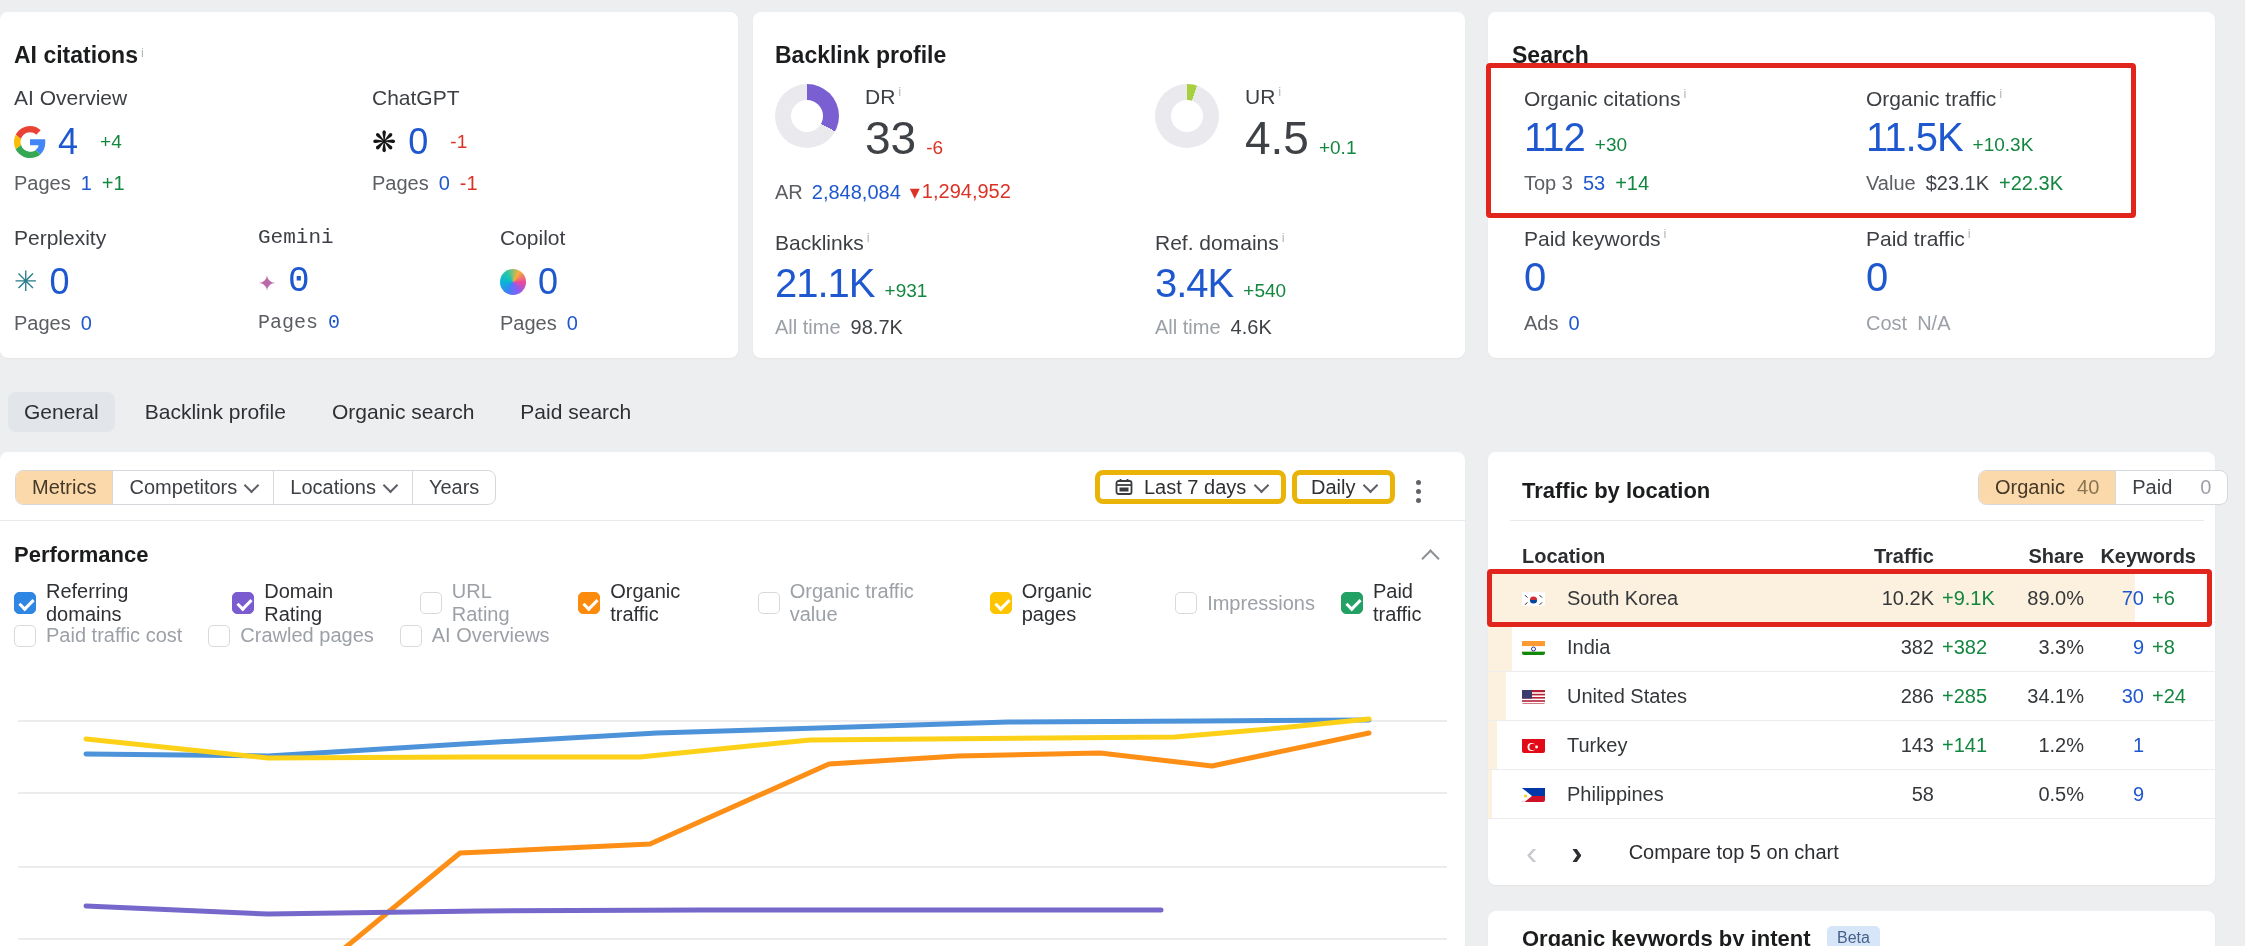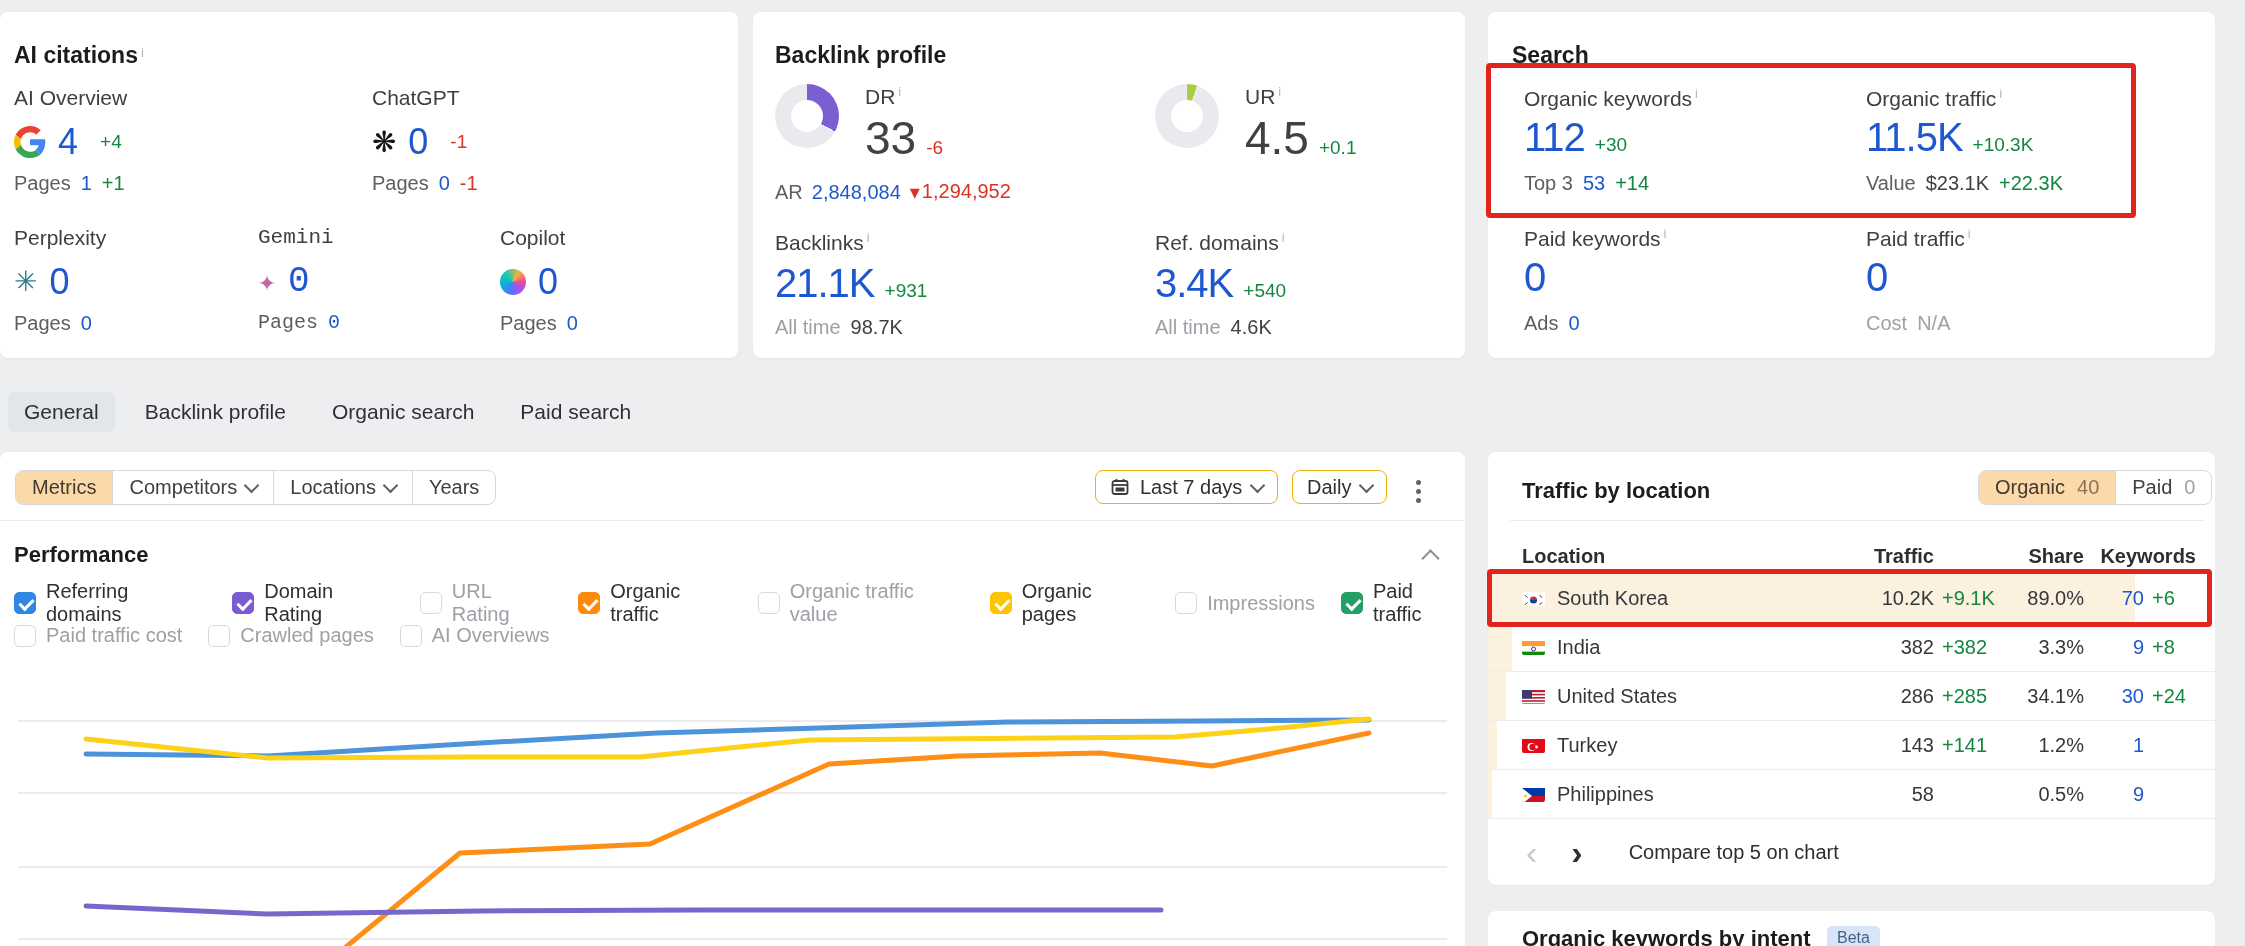--- a/index.html
+++ b/index.html
@@ -27,41 +27,41 @@
   .red-box{position:absolute;border:5px solid #e1251c;border-radius:4px;pointer-events:none;z-index:5;}
   
   .tabs{position:absolute;left:8px;top:388px;height:40px;display:flex;gap:14px;align-items:center;}
   .tab{font-size:21px;color:#2e3033;padding:0 16px;line-height:40px;border-radius:8px;cursor:pointer;margin-top:8px;}
   .tab.active{background:#e2e5e9;}
   
   .seg{position:absolute;display:flex;border:1px solid #d5d8dc;border-radius:8px;background:#fff;height:33px;align-items:stretch;overflow:hidden;}
   .seg .sg{display:flex;align-items:center;gap:9px;padding:0 16px;font-size:20px;color:#3c3f44;border-right:1px solid #d5d8dc;cursor:pointer;}
   .seg .sg:last-child{border-right:none;}
   .seg .sg.accent{background:#fbd9ab;color:#45392a;}
-  .btn{position:absolute;display:flex;align-items:center;gap:10px;border:1px solid #eab308;border-radius:8px;background:#fff;height:34px;padding:0 14px;font-size:20px;color:#2e3033;cursor:pointer;box-sizing:border-box;}
+  .btn{position:absolute;display:flex;align-items:center;gap:10px;border:5px solid #eab308;border-radius:8px;background:#fff;height:34px;padding:0 14px;font-size:20px;color:#2e3033;cursor:pointer;box-sizing:border-box;}
   .chev{width:9px;height:9px;border-right:2px solid #5c6065;border-bottom:2px solid #5c6065;transform:rotate(45deg);margin-top:-4px;}
   .chev-up{width:11px;height:11px;border-right:2px solid #8d9196;border-bottom:2px solid #8d9196;transform:rotate(-135deg);margin-top:6px;}
   .kebab{display:flex;flex-direction:column;gap:4px;cursor:pointer;padding:4px;}
   .kebab i{width:5px;height:5px;border-radius:50%;background:#606468;}
   .hr{position:absolute;left:0;right:0;height:1px;background:#e9eaec;}
   
   .cbrow{position:absolute;display:flex;gap:26px;align-items:center;}
   .cbitem{display:flex;align-items:center;gap:10px;cursor:pointer;}
   .cb{width:22px;height:22px;border-radius:5px;border:1px solid #d7d9dc;background:#fff;position:relative;box-sizing:border-box;flex:none;}
   .cb.checked::after{content:"";position:absolute;left:7px;top:3px;width:6px;height:11px;border:solid #fff;border-width:0 3px 3px 0;transform:rotate(45deg);}
   .cb-label{font-size:20px;color:#2e3033;}
   .cb-label.muted{color:#9ca1a7;}
   
   .lrow,.lhead{display:grid;grid-template-columns:1fr 80px 64px 70px 52px 44px;column-gap:8px;align-items:center;padding:0 19px 0 34px;}
   .lhead{height:36px;font-size:20px;font-weight:700;color:#2c2e31;}
   .lrow{height:48px;font-size:20px;color:#35383b;position:relative;border-top:1px solid #ededef;cursor:pointer;}
   .lrow .cell{position:relative;z-index:1;}
   .share-bar{position:absolute;left:0;top:0;bottom:0;background:#fcf0de;z-index:0;}
   .r{text-align:right;}
-  .flagname{display:flex;align-items:center;gap:12px;}
+  .flagname{display:flex;align-items:center;gap:22px;}
   .flag{width:23px;height:16px;border-radius:2px;overflow:hidden;flex:none;}
   .row-box{position:absolute;left:-1px;right:3px;top:-5px;bottom:-5px;border:5px solid #e1251c;border-radius:4px;z-index:4;pointer-events:none;display:none;}
   .lrow.hl .row-box{display:block;}
   .pagin{position:absolute;display:flex;align-items:center;gap:34px;}
   .pg{font-size:34px;line-height:30px;cursor:pointer;}
   .badge{display:inline-block;background:#d7e5f8;color:#46618a;font-size:16px;padding:3px 10px;border-radius:5px;margin-left:12px;vertical-align:3px;}
   .gemini{background:linear-gradient(135deg,#d96570,#9e6ede);-webkit-background-clip:text;background-clip:text;color:transparent;font-size:30px;}
   .copilot{width:26px;height:26px;border-radius:50%;background:conic-gradient(from 210deg,#3b82f6,#06b6d4,#2bc8a4,#f6b13b,#ec4899,#8b5cf6,#3b82f6);}
   .openai{font-size:29px;color:#161616;line-height:1;}
   .pplx{font-size:28px;color:#2d7f8d;line-height:1;}
@@ -199,21 +199,21 @@
       <span class="dark">4.6K</span>
     </div>
   </div>
 </div>
 
 <div class="card" style="left:1488px;top:12px;width:727px;height:346px;">
   <div style="position:absolute;left:24px;top:30px;"><span class="card-title">Search</span></div>
   <div class="red-box" style="left: -2px; top: 51px; width: 640px; height: 145px; border-color: rgb(225, 37, 28);"></div>
 
   <div style="position:absolute;left:36px;top:74px;">
-    <div class="lbl"><span>Organic keywords</span><sup class="info">i</sup></div>
+    <div class="lbl"><span>Organic citations</span><sup class="info">i</sup></div>
     <div style="display:flex;align-items:baseline;margin-top:4px;">
       <span class="bignum blue">112</span>
       <span class="delta green">+30</span>
     </div>
     <div style="margin-top:12px;font-size:20px;display:flex;gap:10px;">
       <span class="sublbl">Top 3</span>
       <span class="blue">53</span>
       <span class="green">+14</span>
     </div>
   </div>
@@ -363,21 +363,21 @@
 </div>
 
 <div class="card" style="left:1488px;top:452px;width:727px;height:433px;">
   <div style="position:absolute;left:34px;top:26px;font-size:22px;font-weight:700;color:#1b1c1e;">Traffic by location</div>
 
   <div class="seg" style="left:490px;top:18px;">
     <div class="sg accent" style="gap:12px;">
       <span>Organic</span>
       <span style="color:#8a7552;">40</span>
     </div>
-    <div class="sg" style="gap:12px;">
+    <div class="sg" style="gap:28px;">
       <span>Paid</span>
       <span class="gray">0</span>
     </div>
   </div>
 
   <div class="hr" style="top:68px;left:22px;right:11px;"></div>
 
   <div class="lhead" style="position:absolute;top:86px;left:0;right:0;">
     <div>Location</div>
     <div class="r">Traffic</div>

